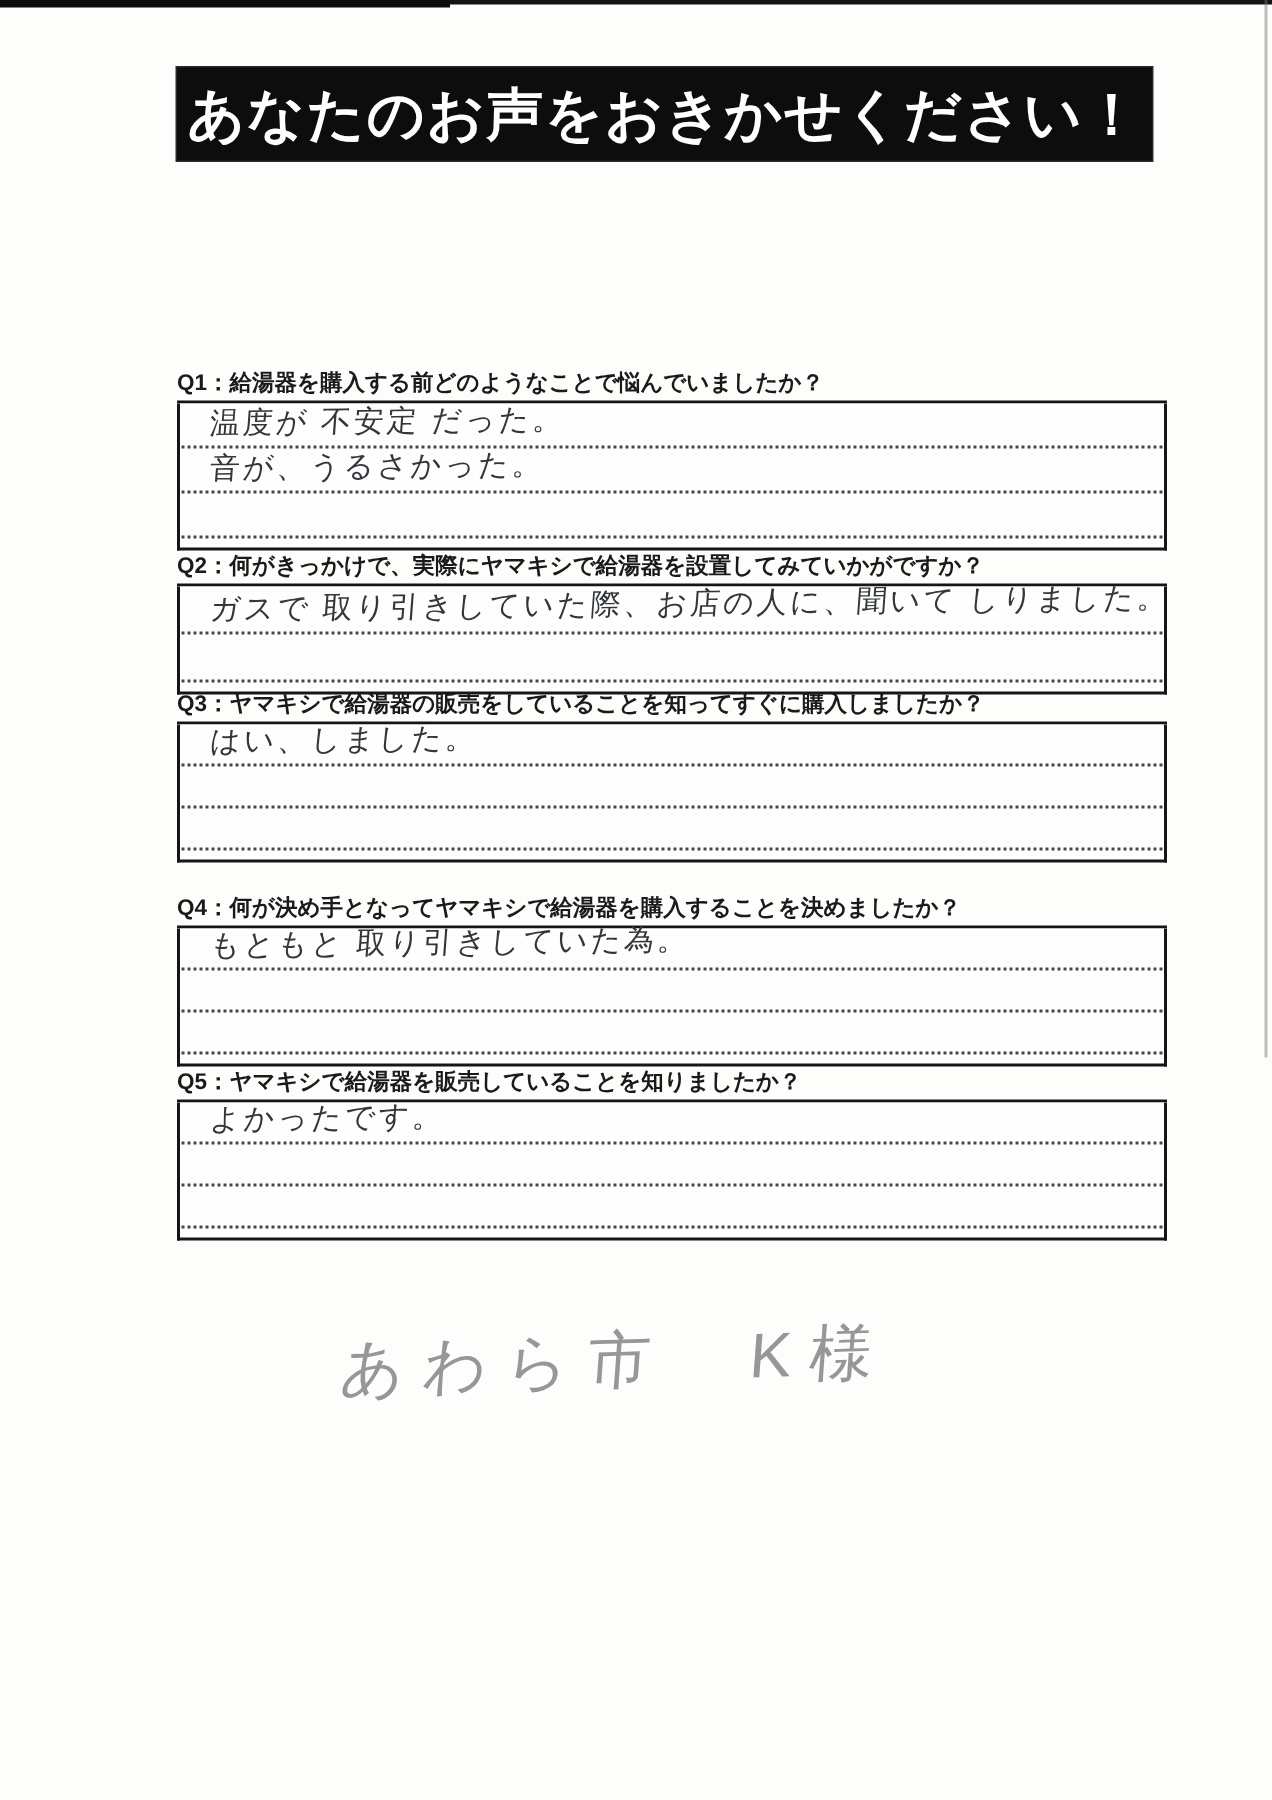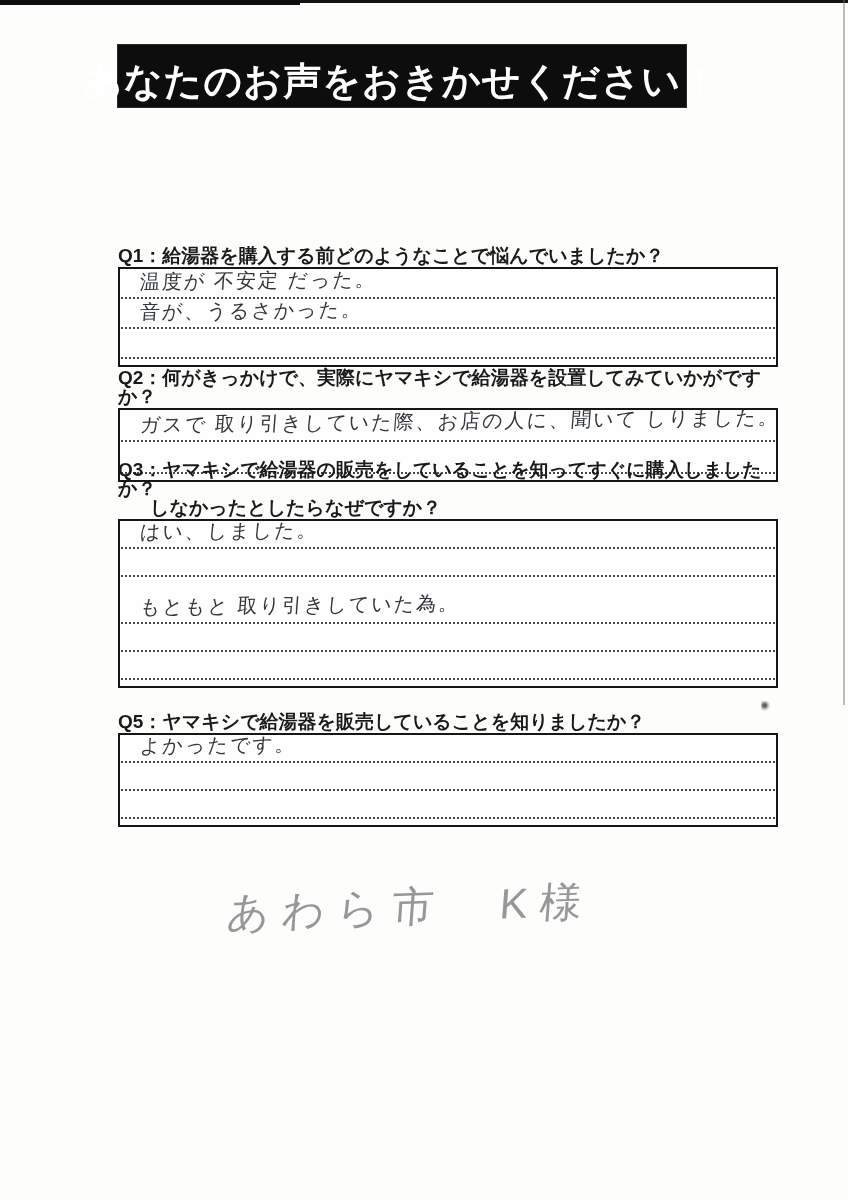--- a/index.html
+++ b/index.html
@@ -9,36 +9,36 @@
     font-family:"Liberation Sans", sans-serif; color:#1a1a1a;
   }
   
   .scan-edge-top  { position:absolute; top:0; left:0; width:848px; height:3px; background:#141414; }
   .scan-edge-top2 { position:absolute; top:0; left:0; width:300px; height:5px; background:#0d0d0d; }
   .scan-edge-right{ position:absolute; top:0; right:3px; width:2px; height:705px; background:rgba(110,110,110,.45); }
   .scan-smudge    { position:absolute; left:761px; top:701px; width:9px; height:11px;
                     background:radial-gradient(circle at 40% 40%, rgba(60,60,60,.8) 0 18%, rgba(60,60,60,.25) 45%, transparent 70%); }
   
   .banner {
-    position:absolute; left:118px; top:45px; width:568px; height:62px;
-    background:#0d0d0d; display:flex; align-items:flex-end; justify-content:center;
+    position:absolute; left:118px; top:45px; width:650px; height:62px;
+    background:#0d0d0d; display:flex; align-items:center; justify-content:center;
     box-shadow:0 0 0 1px #2a2a2a;
   }
   .banner .banner-text {
     color:#ffffff; font-size:38px; font-weight:bold; letter-spacing:1px; white-space:nowrap;
   }
   
   .intro {
     position:absolute; left:122px; top:112px; width:628px; margin:0;
     font-size:15.5px; line-height:20.5px; text-align:justify; font-weight:500;
   }
   
   .question { position:absolute; left:118px; width:660px; }
   .q-label {
-    font-size:19px; font-weight:bold; line-height:19px;
+    font-size:15px; font-weight:bold; line-height:19px;
     border-bottom:2px solid #161616; padding-bottom:2px;
   }
   .q-label .line2 { padding-left:32px; }
   .answer-box { border:2px solid #161616; border-top:none; background:#fefefe; }
   .answer-line {
     display:flex; align-items:flex-end;
     border-bottom:2px dotted #474747; margin:0 1px;
   }
   .answer-line.h28 { height:28px; }
   .answer-line.h30 { height:30px; }
@@ -102,37 +102,39 @@
       <div class="answer-line h30">
         <span class="handwriting"></span>
       </div>
       <div class="box-tail"></div>
     </div>
   </section>
 
   <section class="question q3">
     <div class="q-label">
       <div>Q3：ヤマキシで給湯器の販売をしていることを知ってすぐに購入しましたか？</div>
-      <div class="line2">しなかったとしたらなぜですか？</div>
     </div>
     <div class="answer-box">
       <div class="answer-line h26">
         <span class="handwriting">はい、しました。</span>
       </div>
       <div class="answer-line h26">
         <span class="handwriting"></span>
       </div>
       <div class="answer-line h26">
         <span class="handwriting"></span>
       </div>
       <div class="box-tail"></div>
     </div>
   </section>
 
   <section class="question q4">
+    <div class="q-label">
+      <div>Q4：何が決め手となってヤマキシで給湯器を購入することを決めましたか？</div>
+    </div>
     <div class="answer-box">
       <div class="answer-line h26">
         <span class="handwriting">もともと 取り引きしていた為。</span>
       </div>
       <div class="answer-line h26">
         <span class="handwriting"></span>
       </div>
       <div class="answer-line h26">
         <span class="handwriting"></span>
       </div>

